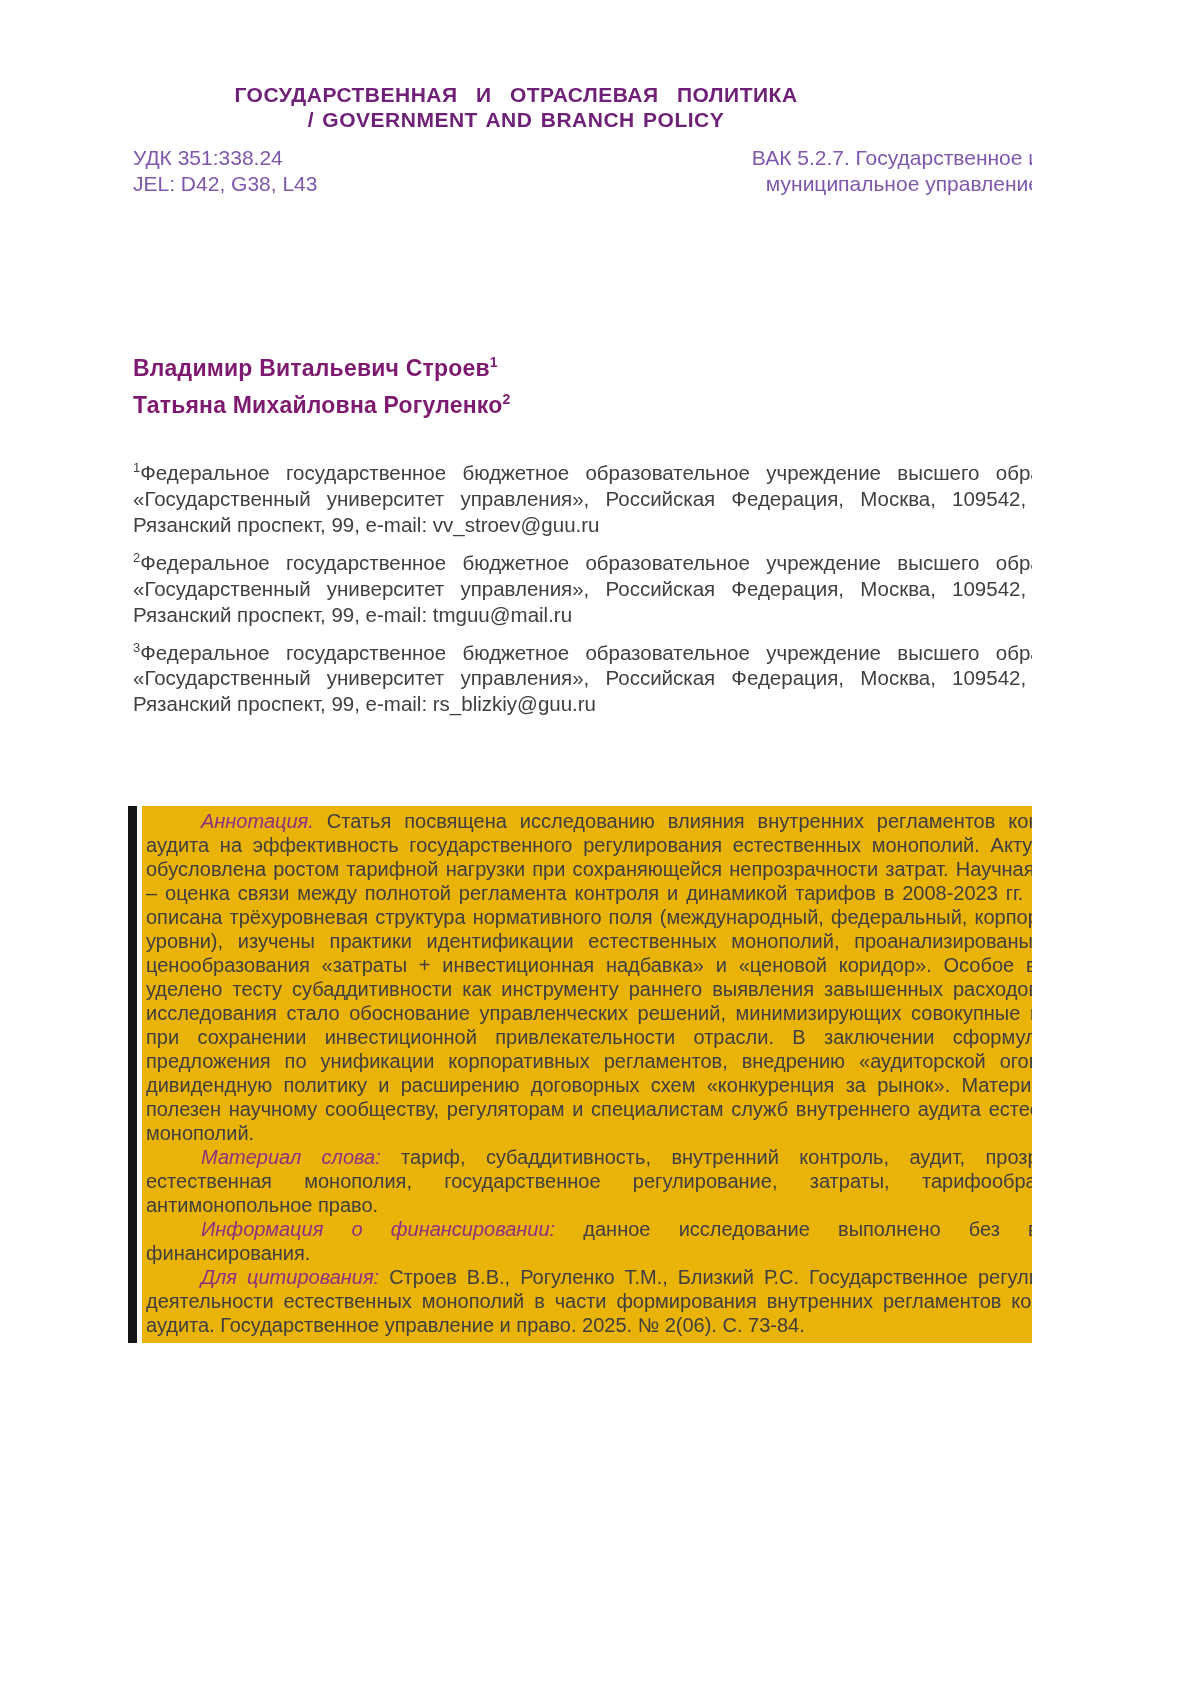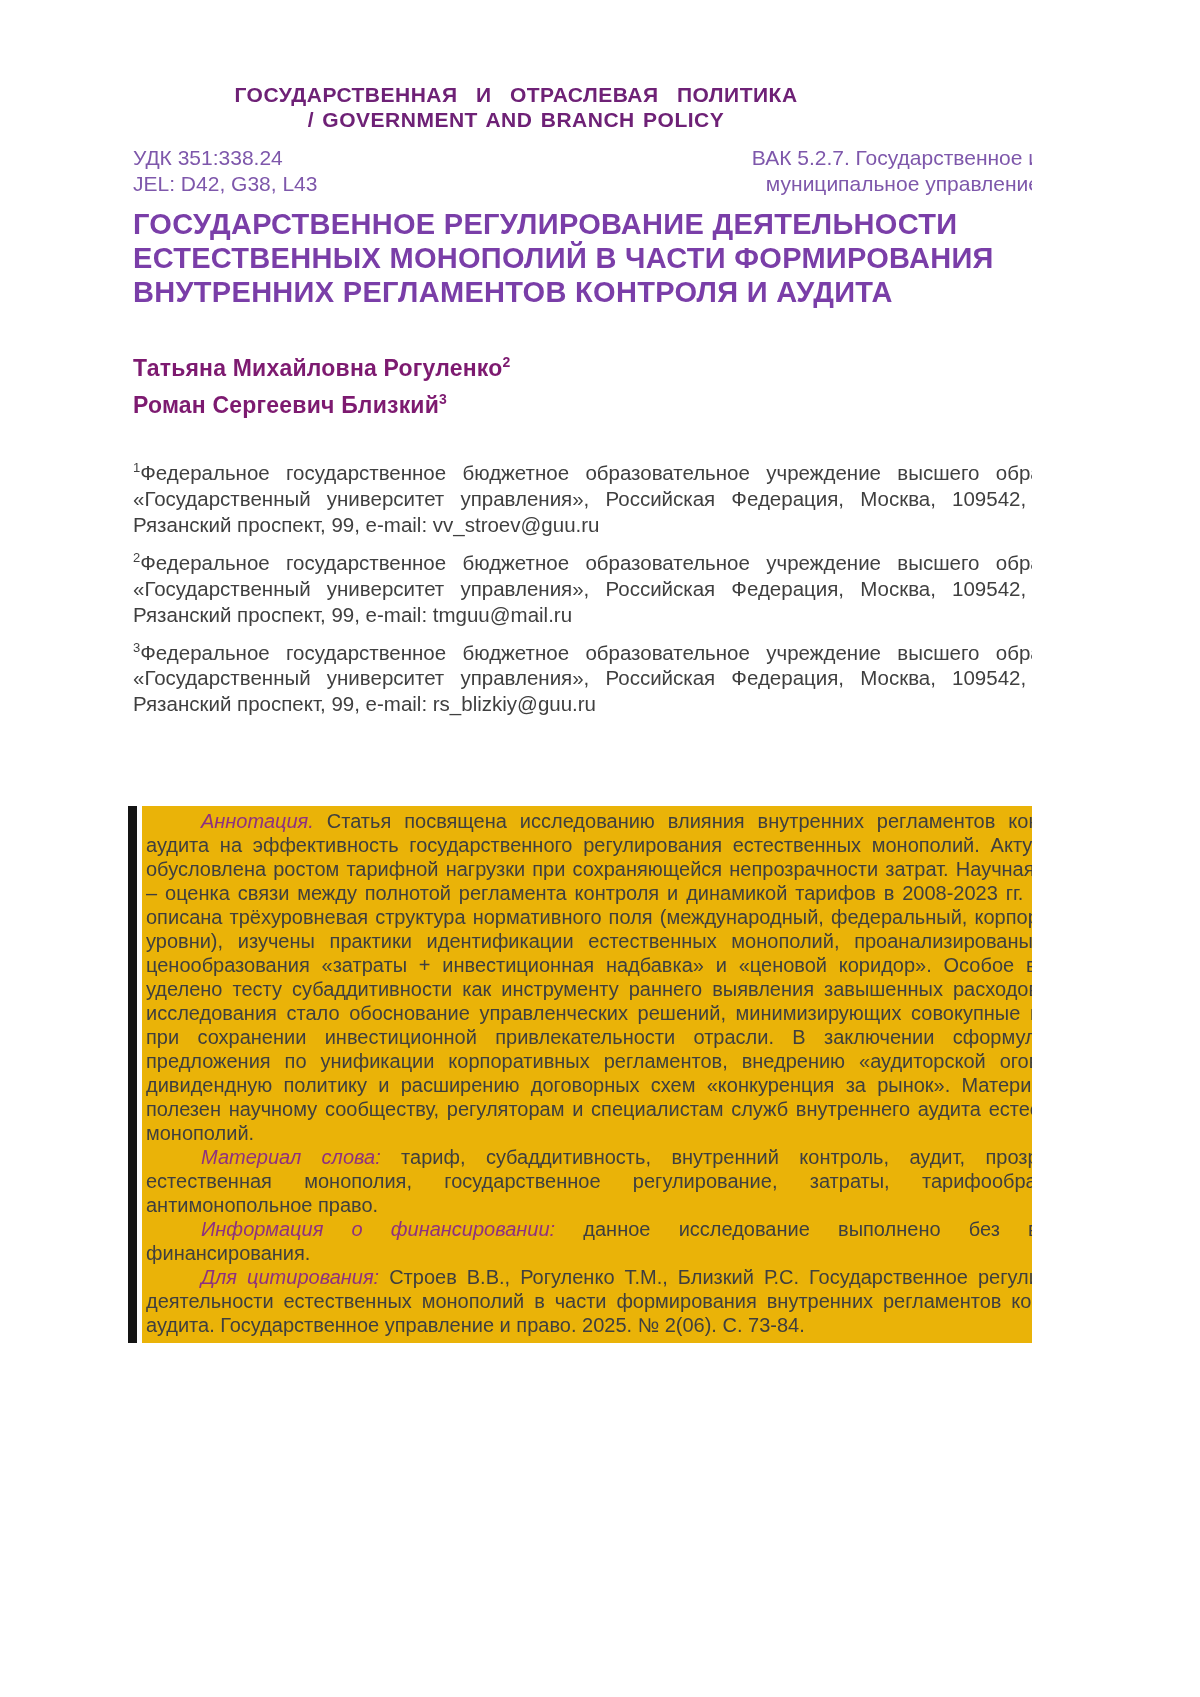--- a/index.html
+++ b/index.html
@@ -97,25 +97,24 @@
     <div class="meta-left">
       <div>УДК 351:338.24</div>
       <div>JEL: D42, G38, L43</div>
     </div>
     <div class="meta-right">
       <div>ВАК 5.2.7. Государственное и</div>
       <div>муниципальное управление</div>
     </div>
   </div>
 
-  <h1 class="article-title">ГОСУДАРСТВЕННОЕ РЕГУЛИРОВАНИЕ ДЕЯТЕЛЬНОСТИ ЕСТЕСТВЕННЫХ МОНОПОЛИЙ В ЧАСТИ ФОРМИРОВАНИЯ ВНУТРЕННИХ РЕГЛАМЕНТОВ КОНТРОЛЯ И АУДИТА</h1>
 
   <div class="authors">
+    <div><span>Владимир Витальевич Строев</span><sup>1</sup></div>
     <div><span>Татьяна Михайловна Рогуленко</span><sup>2</sup></div>
-    <div><span>Роман Сергеевич Близкий</span><sup>3</sup></div>
   </div>
 
   <div class="affiliations">
     <p><sup>1</sup><span>Федеральное государственное бюджетное образовательное учреждение высшего образования «Государственный университет управления», Российская Федерация, Москва, 109542, Москва, Рязанский проспект, 99, e-mail: vv_stroev@guu.ru</span></p>
     <p><sup>2</sup><span>Федеральное государственное бюджетное образовательное учреждение высшего образования «Государственный университет управления», Российская Федерация, Москва, 109542, Москва, Рязанский проспект, 99, e-mail: tmguu@mail.ru</span></p>
     <p><sup>3</sup><span>Федеральное государственное бюджетное образовательное учреждение высшего образования «Государственный университет управления», Российская Федерация, Москва, 109542, Москва, Рязанский проспект, 99, e-mail: rs_blizkiy@guu.ru</span></p>
   </div>
 
   <div class="abstract-block">
     <div class="abstract-bar"></div>

